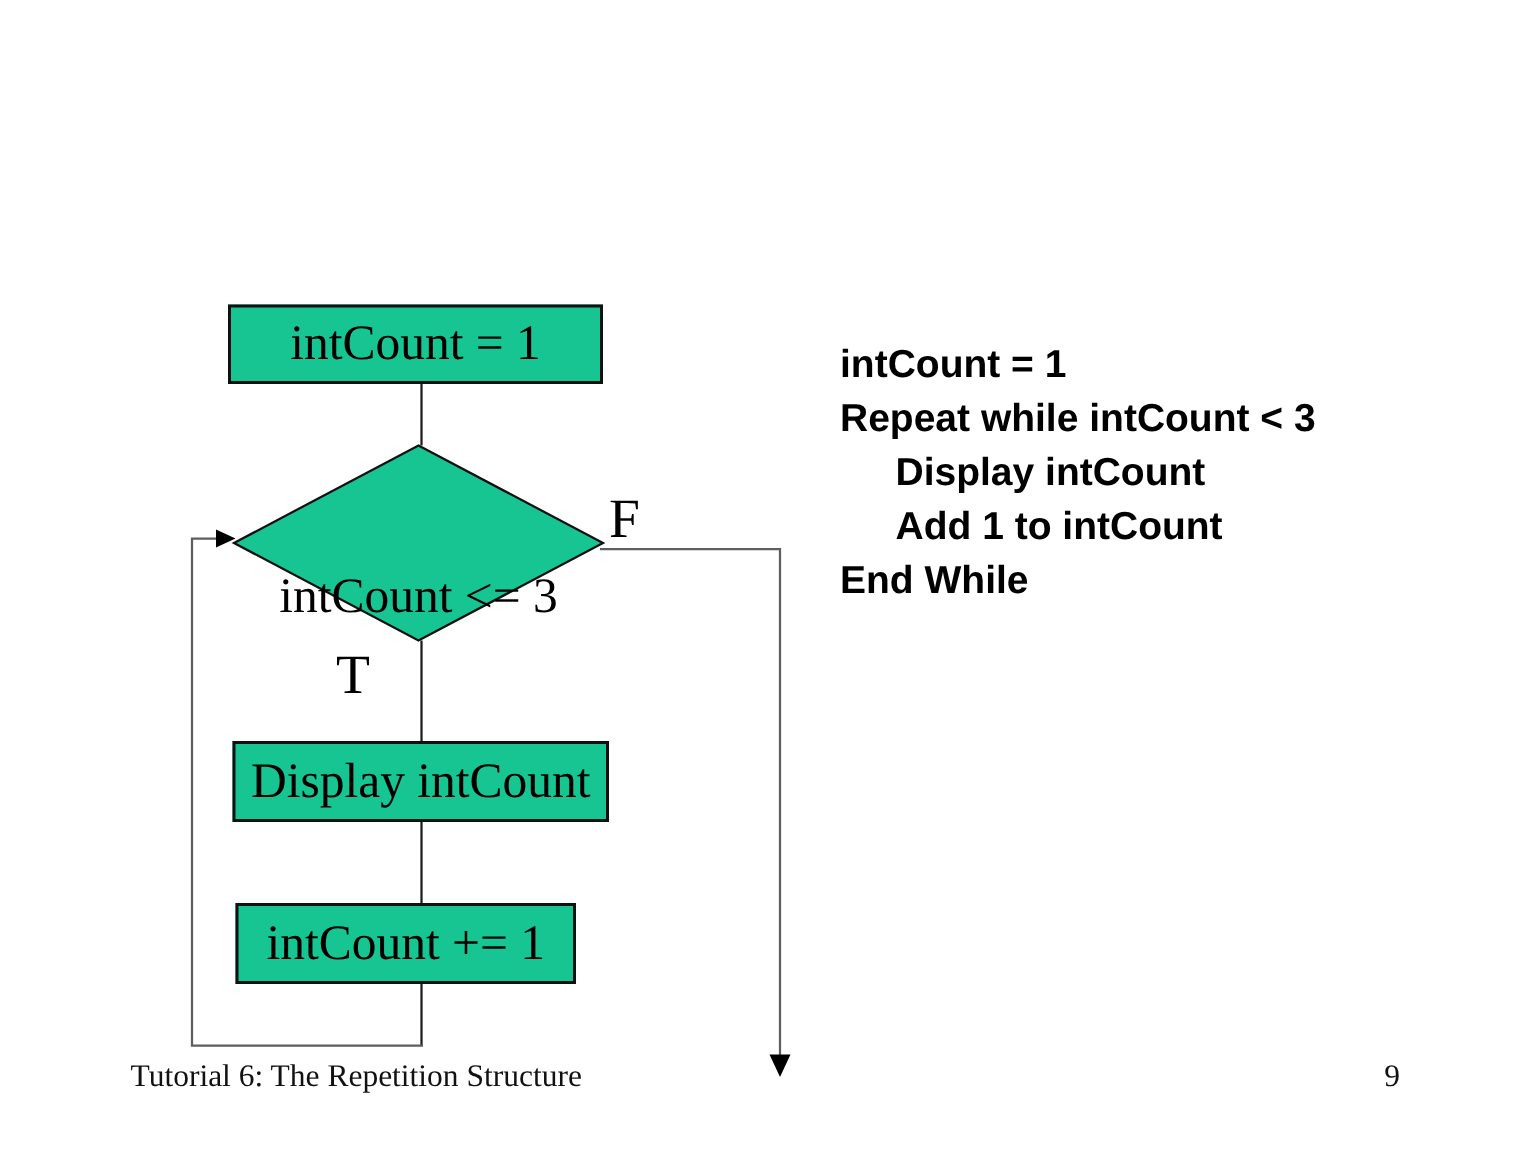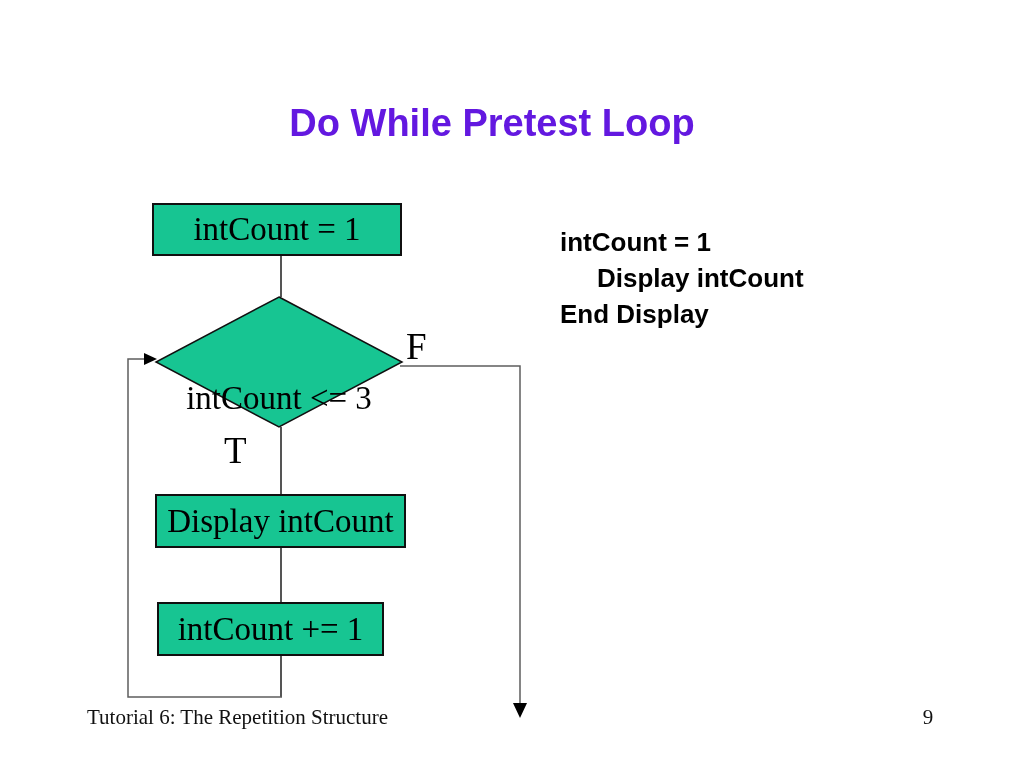--- a/index.html
+++ b/index.html
@@ -61,21 +61,20 @@
   .page-num{
     position:absolute;left:916px;top:705px;width:24px;text-align:center;
     font-family:"Liberation Serif","DejaVu Serif",serif;font-size:21px;color:#111;
   }
 </style>
 </head>
 <body>
 
 <div class="slide">
 
-  <div class="title">Do While Pretest Loop</div>
 
   <svg class="flow" viewBox="0 0 1024 768" xmlns="http://www.w3.org/2000/svg">
     <path class="short" d="M281 255 V297"></path>
     <path class="short" d="M281 427 V495"></path>
     <path class="short" d="M281 548 V602"></path>
     <path class="short" d="M281 656 V697"></path>
     <path class="long" d="M282 697 H128 V359 H145"></path>
     <path class="long" d="M400 366 H520 V706"></path>
     <polygon class="diamond" points="279,297 402,362 279,427 156,362"></polygon>
     <polygon class="arrow" points="157,359 144,353 144,365"></polygon>
@@ -94,20 +93,22 @@
   <div class="gbox display-box">
     <span>Display intCount</span>
   </div>
 
   <div class="gbox increment-box">
     <span>intCount += 1</span>
   </div>
 
   <div class="pseudocode">
     <div class="pline">intCount = 1</div>
+    <div class="pline">Repeat while intCount &lt; 3</div>
     <div class="pline indent">Display intCount</div>
-    <div class="pline">End Display</div>
+    <div class="pline indent">Add 1 to intCount</div>
+    <div class="pline">End While</div>
   </div>
 
   <div class="footer">Tutorial 6: The Repetition Structure</div>
   <div class="page-num">9</div>
 
 </div>
 
 </body></html>

